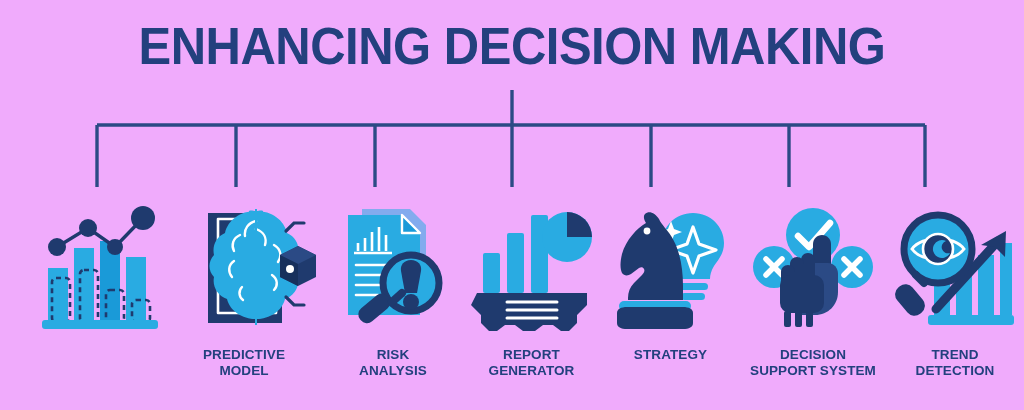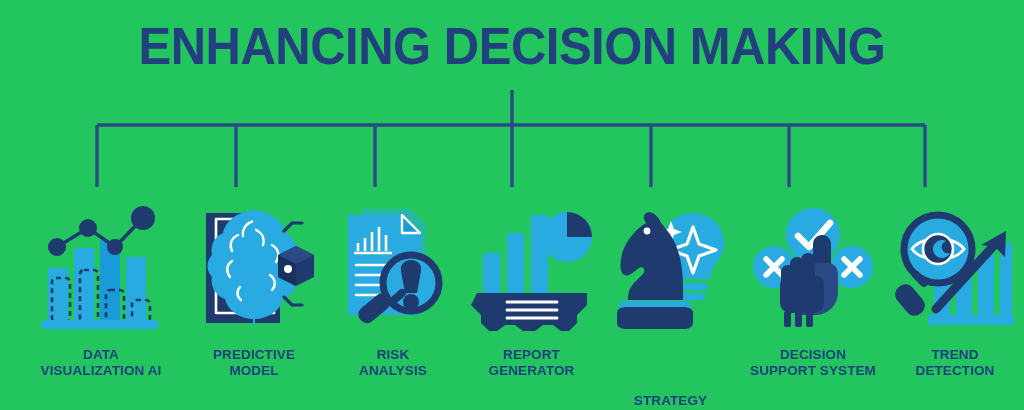--- a/index.html
+++ b/index.html
@@ -1,21 +1,21 @@
 <!DOCTYPE html>
 <html><head>
 <meta charset="utf-8">
 <style>
   html,body{margin:0;padding:0;background:#ffffff;}
   body{
     width:1024px;height:410px;
     font-family:"Liberation Sans","DejaVu Sans",sans-serif;
     overflow:hidden;position:relative;
   }
-  #infographic{position:relative;width:1024px;height:410px;background:#22c55e;}
+  #infographic{position:relative;width:1024px;height:410px;background:#f0abfc;}
 
   
   .title{
     position:absolute;left:0;top:18px;width:1024px;
     text-align:center;
     font-size:51px;
     line-height:58px;
     font-weight:bold;
     letter-spacing:-0.5px;
     color:#23407e;
@@ -98,27 +98,23 @@
 
           <g stroke="#1f3a6e" stroke-width="3.4" fill="none" stroke-linecap="round">
             <polyline points="19,42 50,23 77,42 104,14"></polyline>
           </g>
           <circle cx="19" cy="42" r="9" fill="#1f3a6e"></circle>
           <circle cx="50" cy="23" r="9" fill="#1f3a6e"></circle>
           <circle cx="77" cy="42" r="8" fill="#1f3a6e"></circle>
           <circle cx="105" cy="13" r="12" fill="#1f3a6e"></circle>
         </svg>
       </div>
-      <div class="label">
-        <span>DATA</span>
-        <span class="l2">VISUALIZATION AI</span>
-      </div>
-    </div>
-
-    <div class="col" style="width:140px;">
+    </div>
+
+    <div class="col" style="width:140px;align-items:flex-end;">
       <div class="icon-wrap">
         <svg width="124" height="126" viewBox="0 0 124 126">
 
           <path d="M14 8 h56 l18 18 v92 h-74 z" fill="#1f3a6e"></path>
           <path d="M70 8 v18 h18 z" fill="#2b4a85"></path>
 
           <path d="M24 14 h44 l14 14 v80 h-58 z" fill="none" stroke="#ffffff" stroke-width="2.6" stroke-linejoin="round"></path>
 
           <path d="M62 6 c-16 0 -28 9 -31 22 c-9 4 -13 13 -11 22 c-6 6 -6 16 0 22 c-2 10 4 19 13 22
                    c3 12 15 20 29 20 c3 0 5 -1 7 -2 V6 c-2 -1 -4 0 -7 0 z" fill="#29abe2"></path>
@@ -212,21 +208,21 @@
             <line x1="36" y1="113" x2="86" y2="113"></line>
           </g>
         </svg>
       </div>
       <div class="label">
         <span>REPORT</span>
         <span class="l2">GENERATOR</span>
       </div>
     </div>
 
-    <div class="col" style="width:139px;gap:46px;">
+    <div class="col" style="width:139px;">
       <div class="icon-wrap">
         <svg width="120" height="126" viewBox="0 0 120 126">
 
           <path d="M82 8 c18 0 31 14 31 30 c0 11 -6 17 -10 23 c-3 5 -4 9 -4 13 h-34 c0 -4 -1 -8 -4 -13
                    c-4 -6 -10 -12 -10 -23 c0 -16 13 -30 31 -30 z" fill="#29abe2"></path>
           <rect x="67" y="78" width="30" height="7" rx="3.5" fill="#29abe2"></rect>
           <rect x="70" y="88" width="24" height="7" rx="3.5" fill="#29abe2"></rect>
 
           <path d="M82 22 l6 17 l17 6 l-17 6 l-6 17 l-6 -17 l-17 -6 l17 -6 z" fill="none" stroke="#ffffff" stroke-width="3.2" stroke-linejoin="round"></path>
           <path d="M60 16 l3 8 l8 3 l-8 3 l-3 8 l-3 -8 l-8 -3 l8 -3 z" fill="#ffffff"></path>

